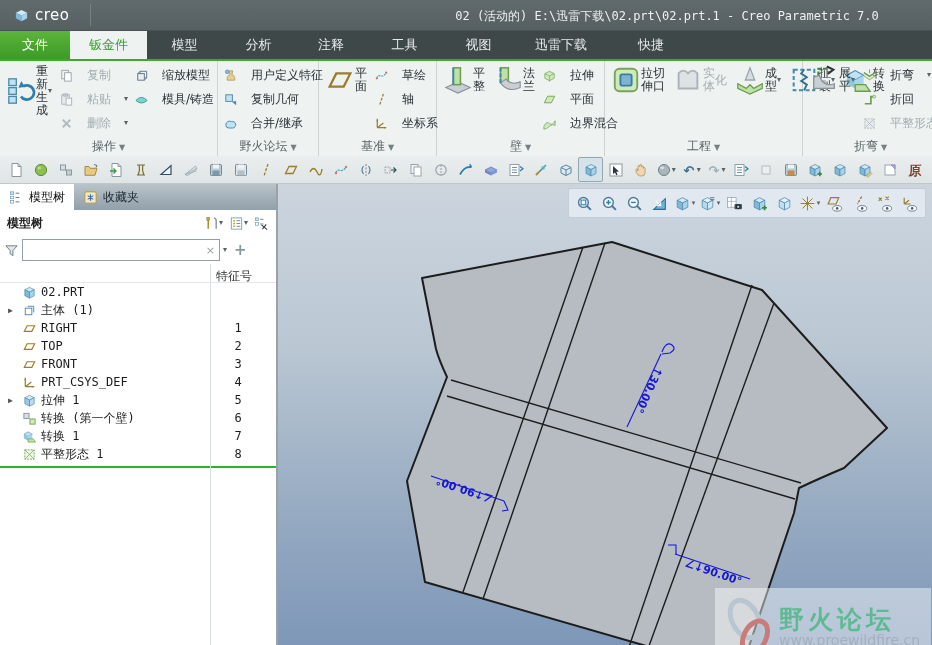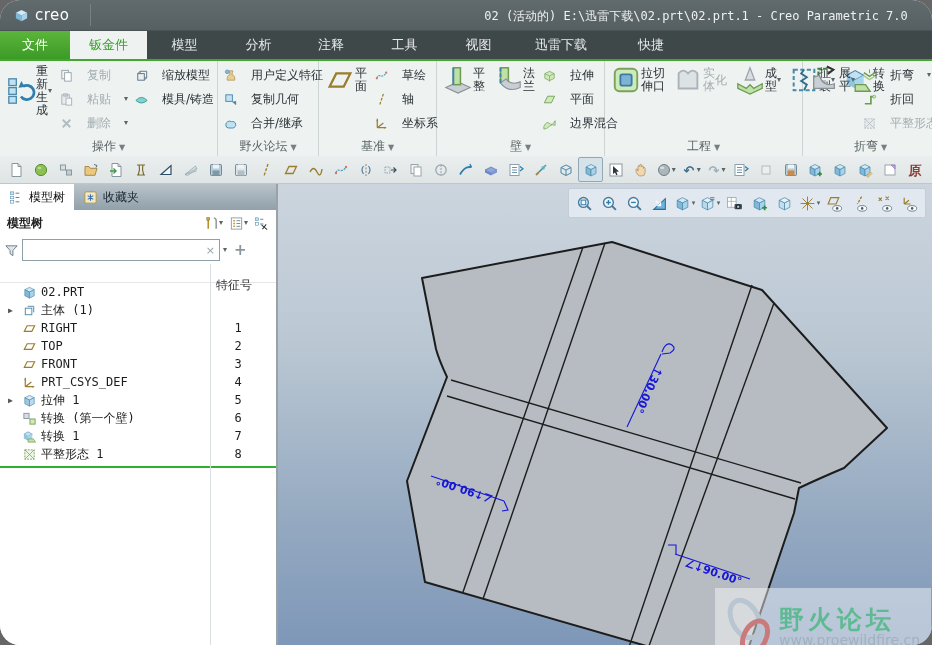--- a/index.html
+++ b/index.html
@@ -1,27 +1,27 @@
 <!DOCTYPE html>
 <html><head>
 <meta charset="utf-8">
 <style>
   html,body{margin:0;padding:0;background:#666;}
   #app{width:932px;height:645px;position:relative;font-family:"DejaVu Sans","Liberation Sans",sans-serif;
-       background:#eef2f1;overflow:hidden;user-select:none;border-radius:20px;}
+       background:#eef2f1;overflow:hidden;user-select:none;}
   svg{display:block}
   .ic svg{width:15px;height:15px}
   .ic-lg svg{width:30px;height:30px}
 
   
   #titlebar{height:30px;background:linear-gradient(#616a6c,#565f61);display:flex;align-items:center;position:relative;border-bottom:1px solid #495254;}
   #logo{display:flex;align-items:center;gap:6px;padding:0 14px;height:100%;}
   #logo .logo-text{color:#fff;font-size:15px;letter-spacing:.5px;}
   .tb-sep{width:1px;height:22px;background:#788082;margin-left:6px;}
-  #wtitle{position:absolute;left:696px;top:8px;transform:translateX(-50%);color:#eef1f1;font:12px "DejaVu Sans Mono","Liberation Mono",monospace;white-space:nowrap;}
+  #wtitle{position:absolute;left:667px;top:8px;transform:translateX(-50%);color:#eef1f1;font:12px "DejaVu Sans Mono","Liberation Mono",monospace;white-space:nowrap;}
 
   
   #tabbar{height:28px;background:#3e4849;display:flex;}
   .mtab{display:flex;align-items:center;justify-content:center;color:#e7eaea;font-size:13px;cursor:default;}
   .mtab.file{width:70px;background:linear-gradient(#5cb53b,#3c9a27);color:#fff;}
   .mtab.active{background:#eef2f1;color:#39a028;}
 
   
   #ribbon{height:95px;background:#eef2f1;border-top:2px solid #43a62e;display:flex;overflow:hidden;}
   .grp{display:flex;flex-direction:column;border-right:1px solid #ccd4d4;padding:2px 3px 0;box-sizing:border-box;}
@@ -49,21 +49,21 @@
   .ptab.active{background:#fff;color:#111;}
   #phead{height:26px;display:flex;align-items:center;padding:0 7px;font-weight:bold;font-size:12px;color:#222;background:#fff;}
   #phead .ic{margin-left:6px}
   #phead .spacer{flex:1}
   #pfilter{height:28px;display:flex;align-items:center;padding:0 4px;gap:3px;}
   #filter-input-wrap{display:flex;align-items:center;border:1px solid #8fa0a8;height:20px;width:196px;background:#fff;}
   #filter-input{border:none;outline:none;flex:1;height:16px;font-size:12px;padding:0 3px;min-width:0;}
   .xclear{color:#98a4aa;font-size:11px;padding:0 4px;}
   .plus{color:#8a979e;font-size:15px;font-weight:bold;padding:0 4px;}
   #pcolhead{height:18px;position:relative;font-size:12px;color:#333;border-bottom:1px solid #e4e8ea;}
-  #pcolhead span{position:absolute;left:216px;top:13px;}
+  #pcolhead span{position:absolute;left:216px;top:4px;}
   #treelist{font-size:12px;font-family:"DejaVu Sans Mono","DejaVu Sans",sans-serif;}
   .trow{height:18px;display:flex;align-items:center;gap:4px;padding-left:22px;position:relative;color:#1c1c1c;}
   .trow.root{padding-left:22px;}
   .texp{position:absolute;left:8px;font-size:8px;color:#555;}
   .tnum{position:absolute;left:212px;width:52px;text-align:center;}
   #insertline{height:2px;background:#2eb22e;margin-top:3px;}
   #pcols{position:absolute;left:210px;top:80px;bottom:0;width:1px;background:#d9dee0;}
 
   
   #canvas{flex:1;position:relative;overflow:hidden;

